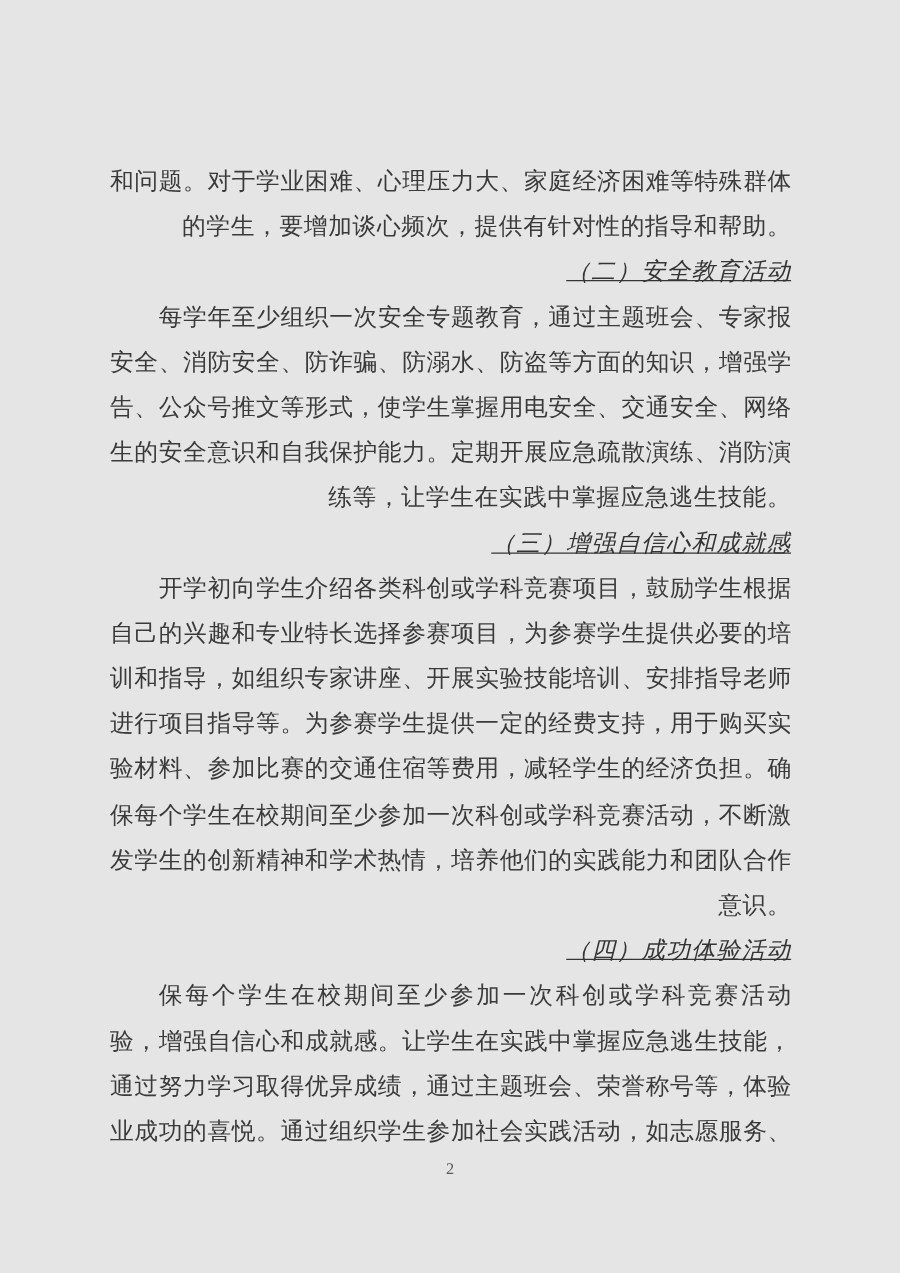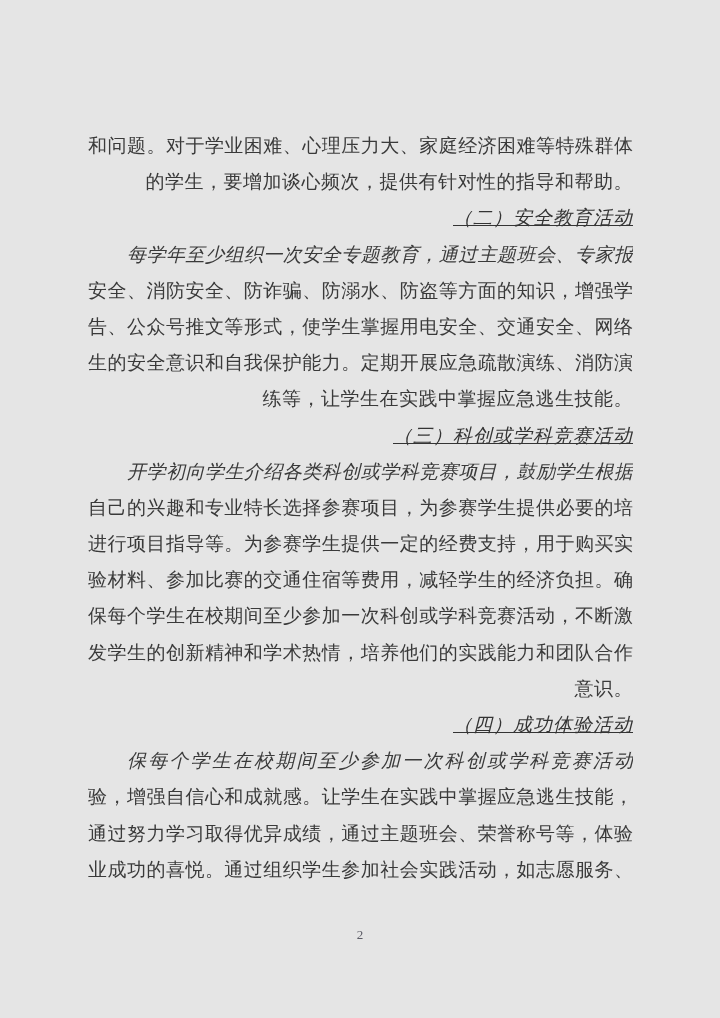--- a/index.html
+++ b/index.html
@@ -32,21 +32,20 @@
   }
   .line.justify {
     text-align: justify;
     text-align-last: justify;
     -moz-text-align-last: justify;
     text-justify: inter-character;
     letter-spacing: 0;
   }
   .line.indent {
     text-indent: 39px;
-    font-style: italic;
   }
   .line.heading {
     text-indent: 39px;
     font-style: italic;
     color: #343434;
     letter-spacing: 1px;
     text-decoration: underline;
   }
   .page-number {
     position: absolute;
@@ -67,23 +66,24 @@
 <div class="page">
   <div class="text-block">
     <div class="line justify">和问题。对于学业困难、心理压力大、家庭经济困难等特殊群体</div>
     <div class="line">的学生，要增加谈心频次，提供有针对性的指导和帮助。</div>
     <div class="line heading">（二）安全教育活动</div>
     <div class="line justify indent">每学年至少组织一次安全专题教育，通过主题班会、专家报</div>
     <div class="line justify">安全、消防安全、防诈骗、防溺水、防盗等方面的知识，增强学</div>
     <div class="line justify">告、公众号推文等形式，使学生掌握用电安全、交通安全、网络</div>
     <div class="line justify">生的安全意识和自我保护能力。定期开展应急疏散演练、消防演</div>
     <div class="line">练等，让学生在实践中掌握应急逃生技能。</div>
-    <div class="line heading">（三）科创或学科竞赛活动</div>
+    <div class="line heading">（三）增强自信心和成就感</div>
     <div class="line justify indent">开学初向学生介绍各类科创或学科竞赛项目，鼓励学生根据</div>
     <div class="line justify">自己的兴趣和专业特长选择参赛项目，为参赛学生提供必要的培</div>
+    <div class="line justify">训和指导，如组织专家讲座、开展实验技能培训、安排指导老师</div>
     <div class="line justify">进行项目指导等。为参赛学生提供一定的经费支持，用于购买实</div>
     <div class="line justify">验材料、参加比赛的交通住宿等费用，减轻学生的经济负担。确</div>
     <div class="line justify">保每个学生在校期间至少参加一次科创或学科竞赛活动，不断激</div>
     <div class="line justify">发学生的创新精神和学术热情，培养他们的实践能力和团队合作</div>
     <div class="line">意识。</div>
     <div class="line heading">（四）成功体验活动</div>
     <div class="line justify indent">保每个学生在校期间至少参加一次科创或学科竞赛活动</div>
     <div class="line justify">验，增强自信心和成就感。让学生在实践中掌握应急逃生技能，</div>
     <div class="line justify">通过努力学习取得优异成绩，通过主题班会、荣誉称号等，体验学</div>
     <div class="line justify">业成功的喜悦。通过组织学生参加社会实践活动，如志愿服务、</div>

